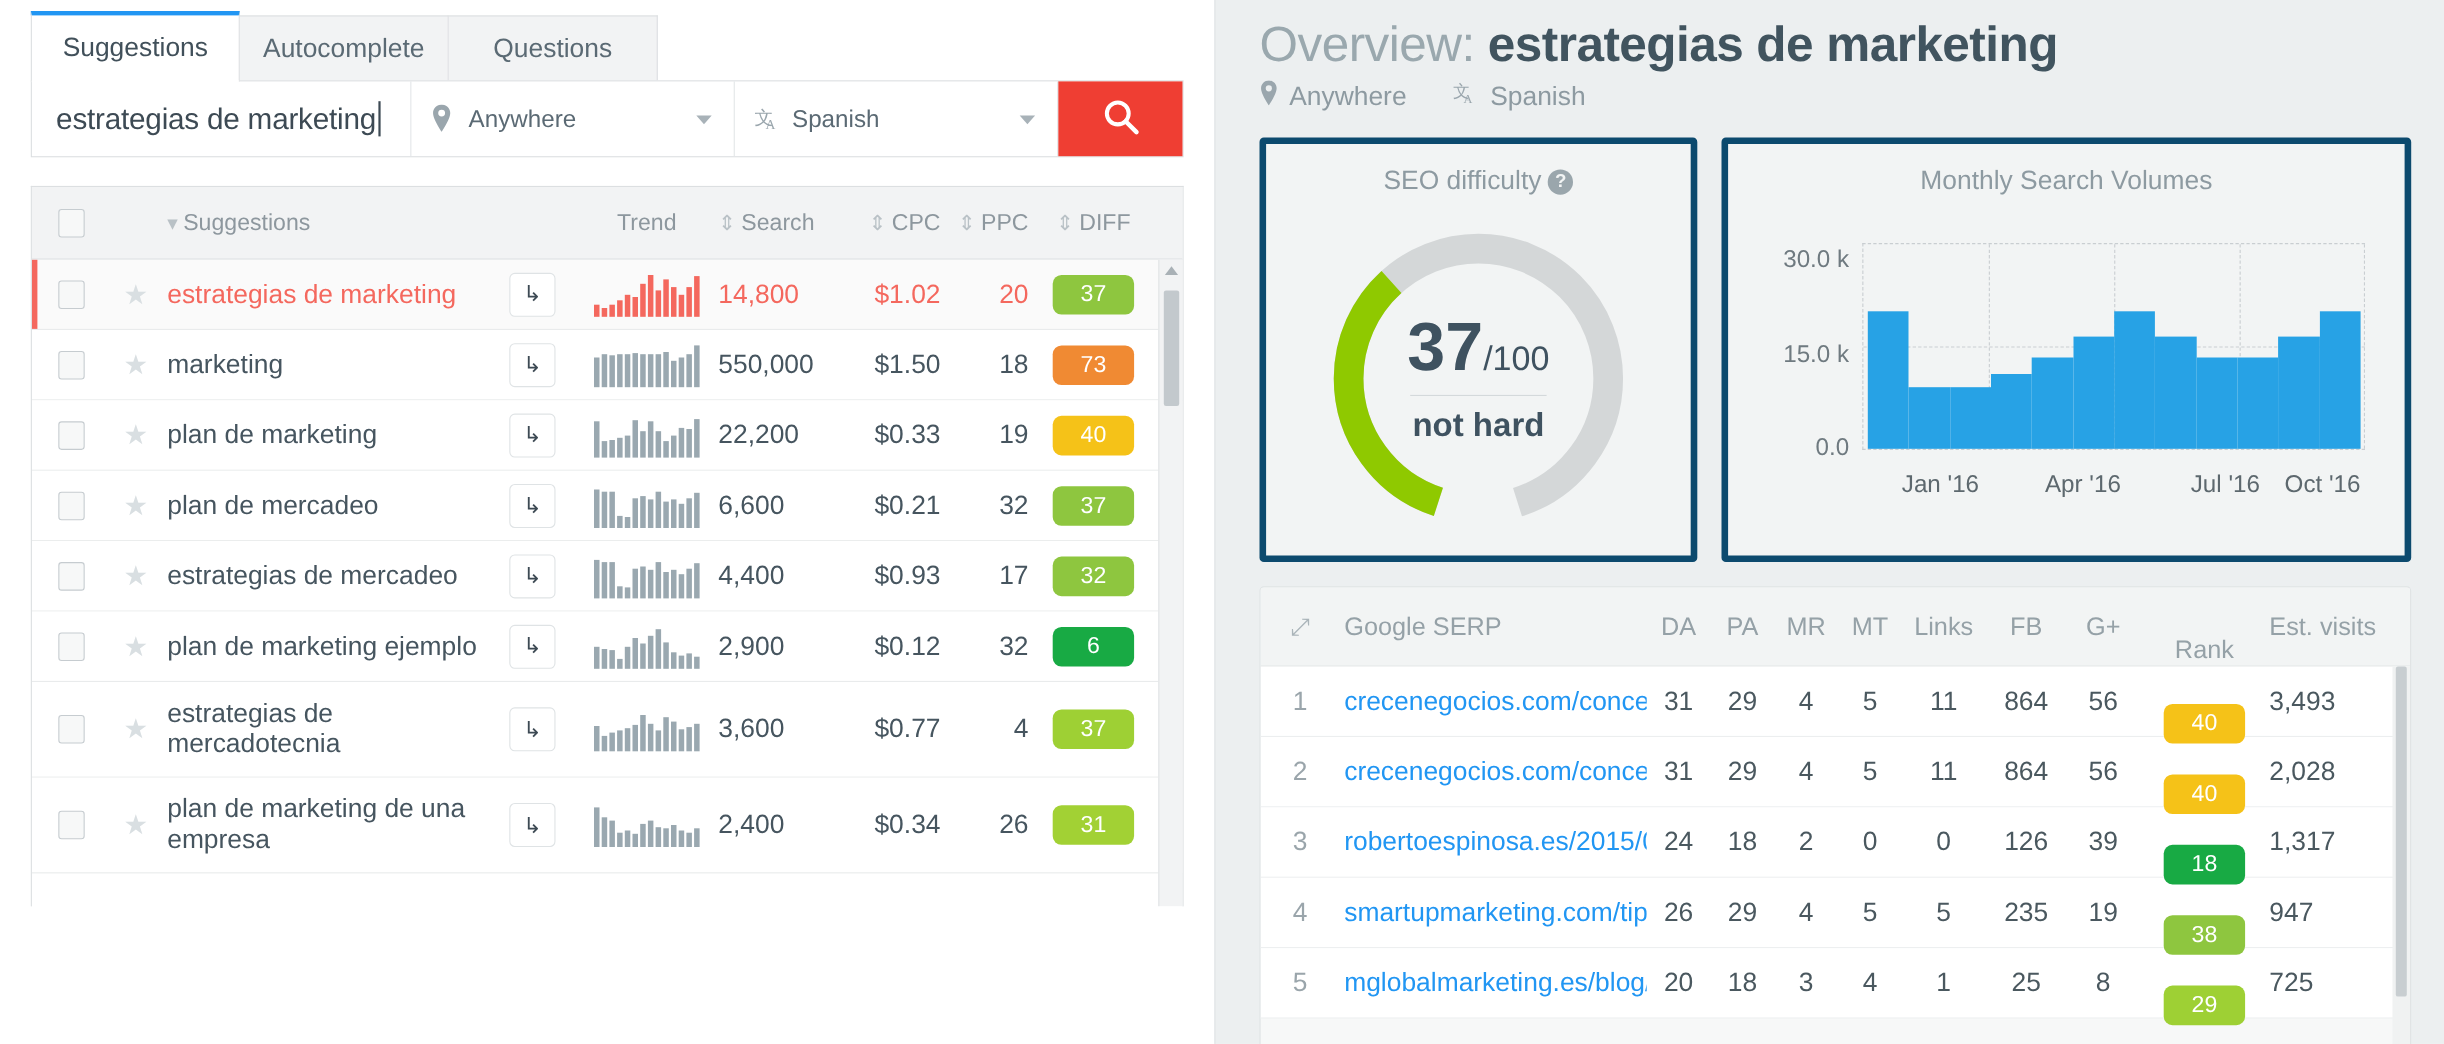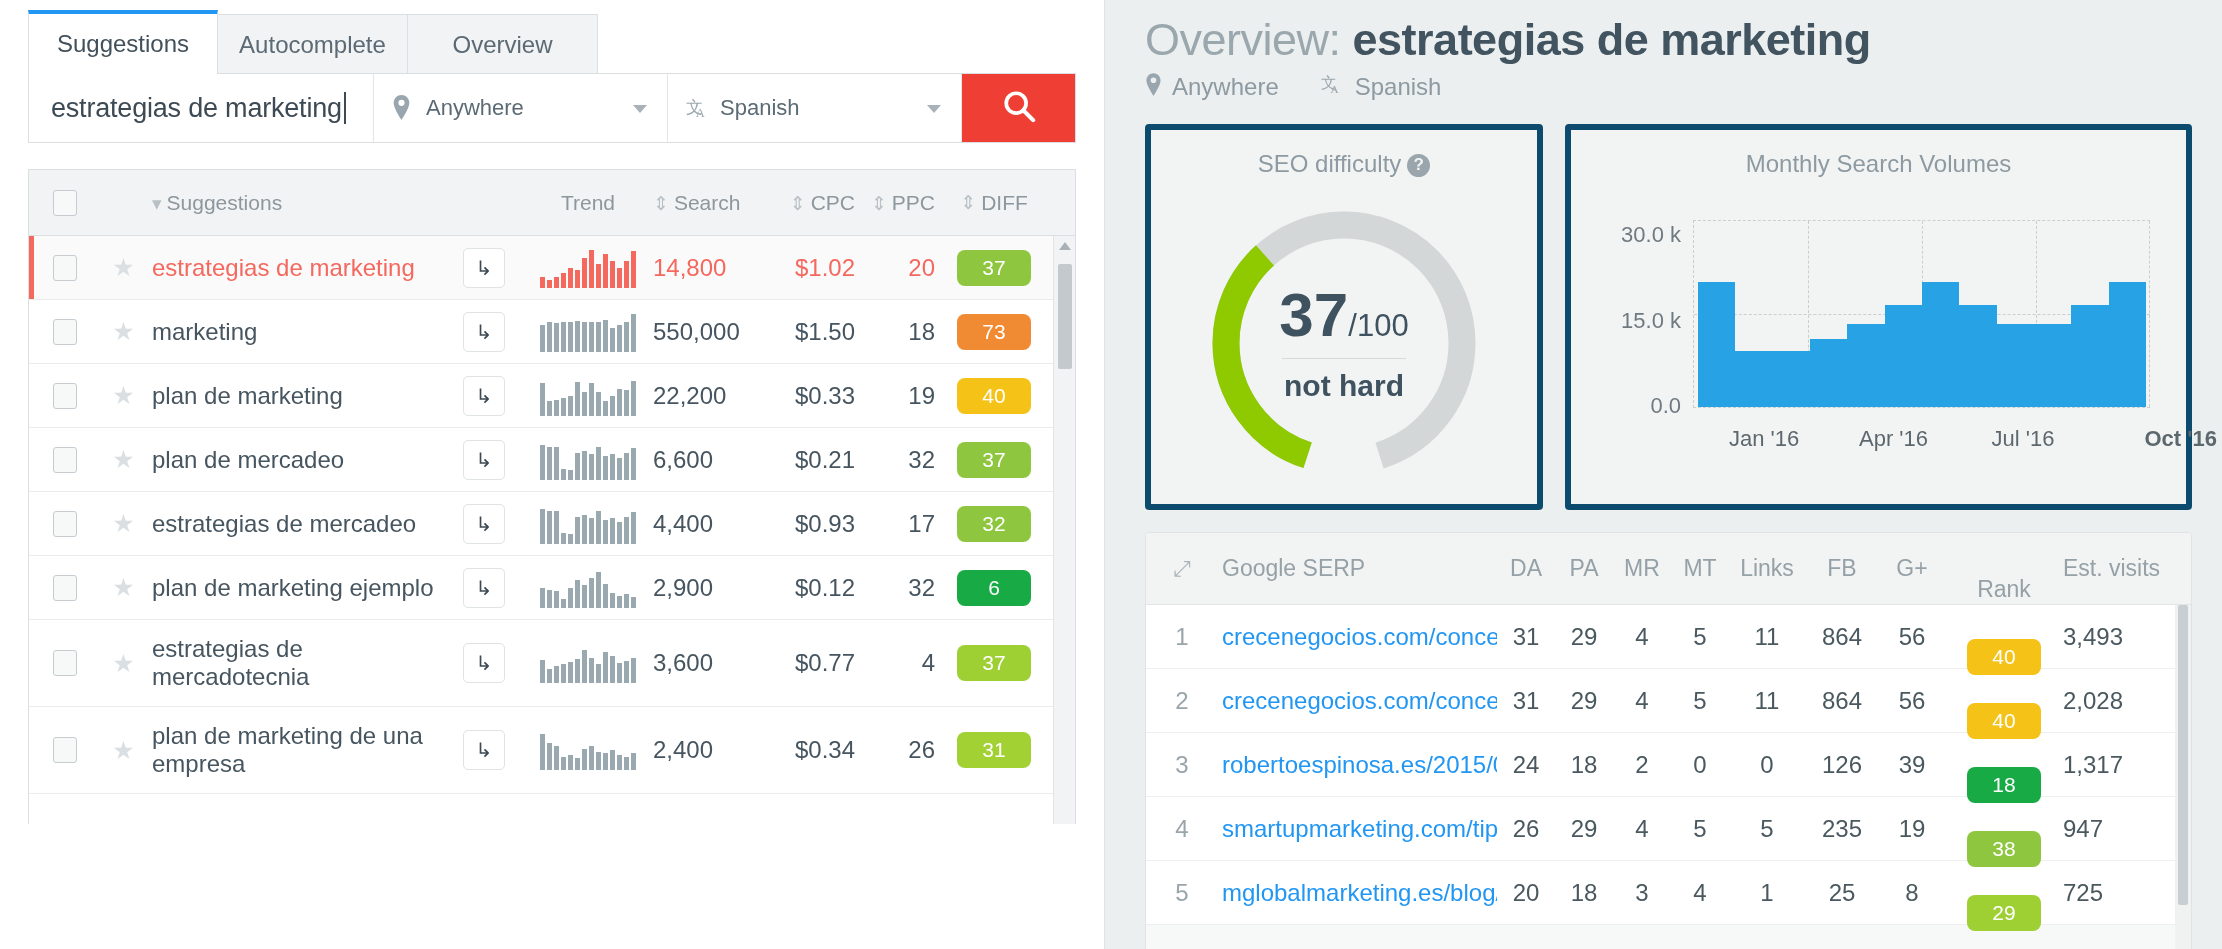--- a/index.html
+++ b/index.html
@@ -272,21 +272,21 @@
   <div class="left-panel">
 
     <div class="tabs">
       <div class="tab active">
         <span>Suggestions</span>
       </div>
       <div class="tab">
         <span>Autocomplete</span>
       </div>
       <div class="tab">
-        <span>Overview</span>
+        <span>Questions</span>
       </div>
     </div>
 
     <div class="searchbar">
       <div class="kw-input">
         <span>estrategias de marketing</span>
           <span class="caret"></span>
       </div>
       <div class="loc-select">
         <span class="pin-icon">
@@ -716,21 +716,21 @@
                 <i style="height: 44.8485%; background: rgb(39, 162, 229);"></i>
                 <i style="height: 44.8485%; background: rgb(39, 162, 229);"></i>
                 <i style="height: 54.8485%; background: rgb(39, 162, 229);"></i>
                 <i style="height: 67.2727%; background: rgb(39, 162, 229);"></i>
               </div>
           </div>
           <div id="xlabs">
               <div class="xlab" style="left: calc(21.5% - 24px); width: 140px; text-align: center;">Jan '16</div>
               <div class="xlab" style="left: calc(44.5% - 24px); width: 140px; text-align: center;">Apr '16</div>
               <div class="xlab" style="left: calc(67.5% - 24px); width: 140px; text-align: center;">Jul '16</div>
-              <div class="xlab" style="left: calc(89.5% - 24px); width: 140px; text-align: right; font-weight: bold;">Oct '16</div>
+              <div class="xlab" style="left: calc(89.5% - 24px); width: 140px; text-align: left;">Oct '16</div>
             </div>
         </div>
       </div>
     </div>
 
     <div class="serp-card">
       <div class="serp-head">
         <div class="s-exp">⤢</div>
         <div class="s-url" style="color:#95a1a7">Google SERP</div>
         <div class="s-c">DA</div>

